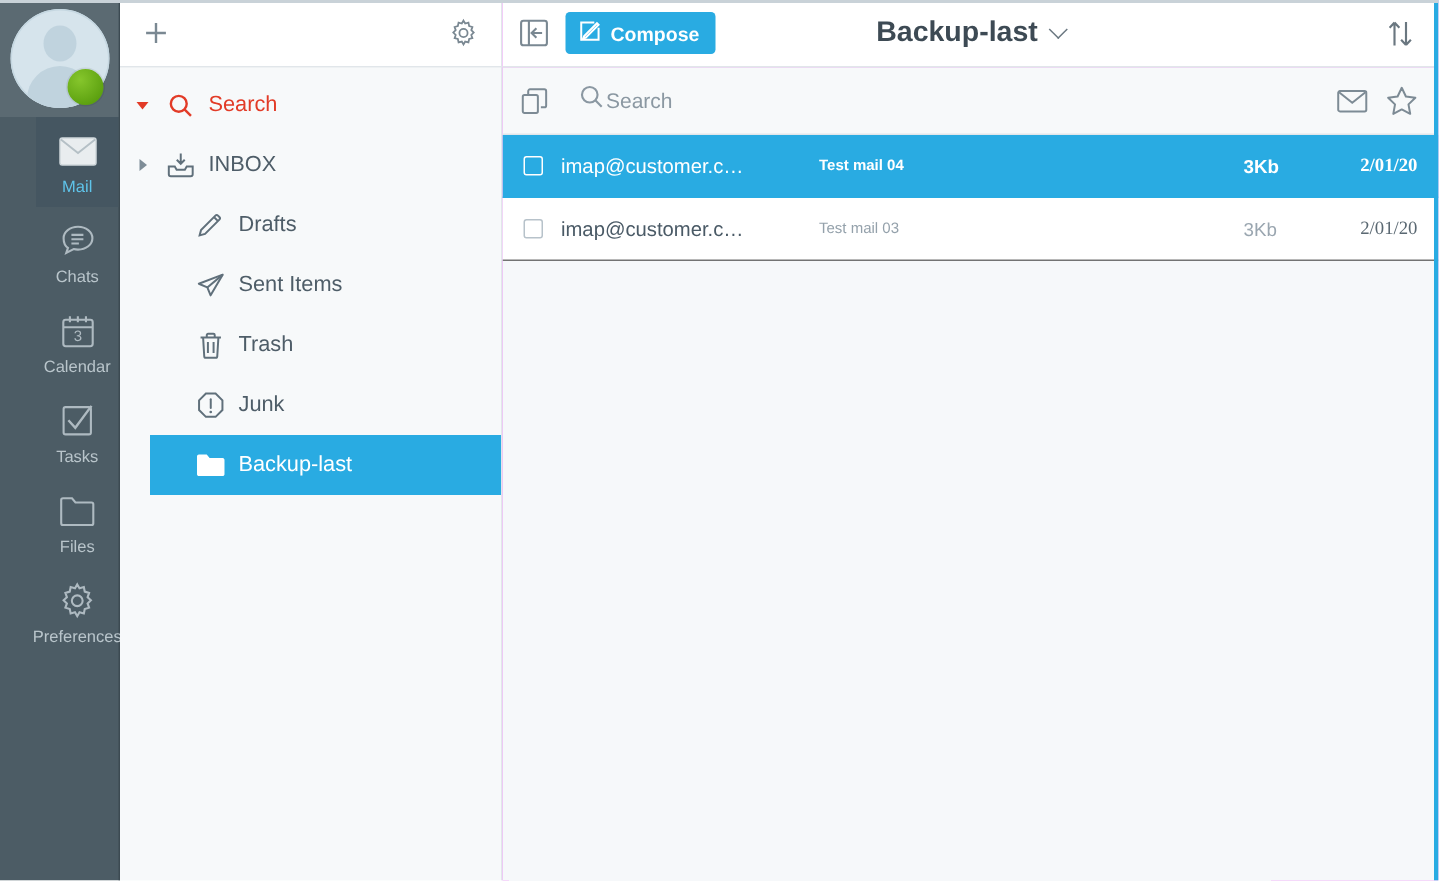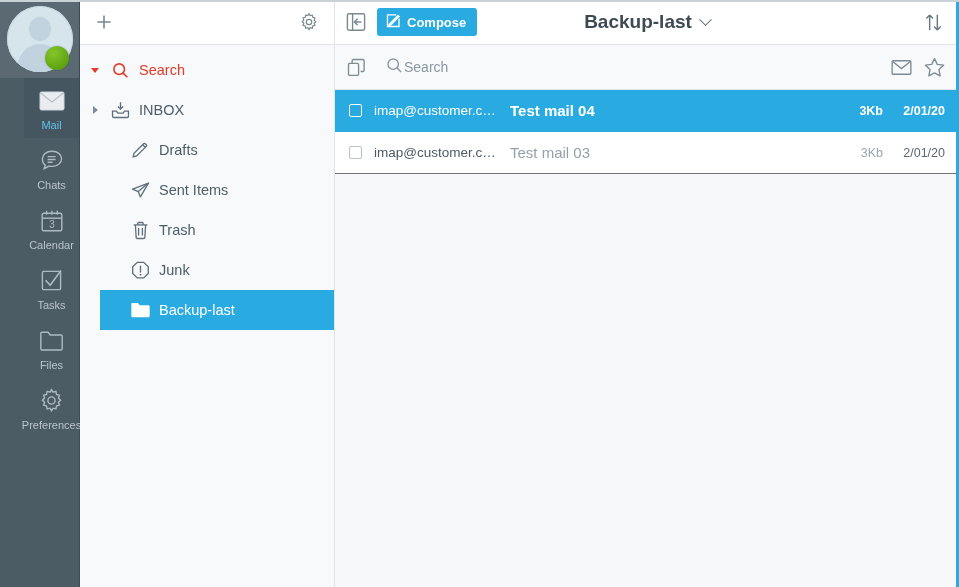--- a/index.html
+++ b/index.html
@@ -227,23 +227,23 @@
   .mrow.selected .cbox { border-color: #ffffff; background: transparent; }
   .sender {
     width: 136px;
     flex: 0 0 136px;
     color: #4a5a66;
     white-space: nowrap;
     overflow: hidden;
     text-overflow: ellipsis;
     font-size: 13.5px;
   }
-  .subject { flex: 1; color: #94a1ab; font-size: 15px; min-width: 0; white-space: nowrap; overflow: hidden; text-overflow: ellipsis; }
-  .size { color: #9aa6b0; font-size: 12.5px; width: 54px; text-align: right; flex: 0 0 54px; }
-  .date { color: #5a6872; font-size: 12.5px; width: 62px; text-align: right; flex: 0 0 62px; }
+  .subject { flex: 1; color: #94a1ab; font-size: 10px; min-width: 0; white-space: nowrap; overflow: hidden; text-overflow: ellipsis; margin-left: 36px; }
+  .size { color: #9aa6b0; font-size: 12.5px; width: 54px; text-align: left; flex: 0 0 54px; }
+  .date { color: #5a6872; font-size: 12.5px; width: 62px; text-align: right; flex: 0 0 62px; font-family: Liberation Serif, serif; }
   .mrow.selected .sender,
   .mrow.selected .subject,
   .mrow.selected .size,
   .mrow.selected .date { color: #ffffff; }
   .mrow.selected .subject { font-weight: bold; }
   .mrow.selected .size { font-weight: bold; }
   .mrow.selected .date { font-weight: bold; }
 
   .right-edge {
     position: absolute;

